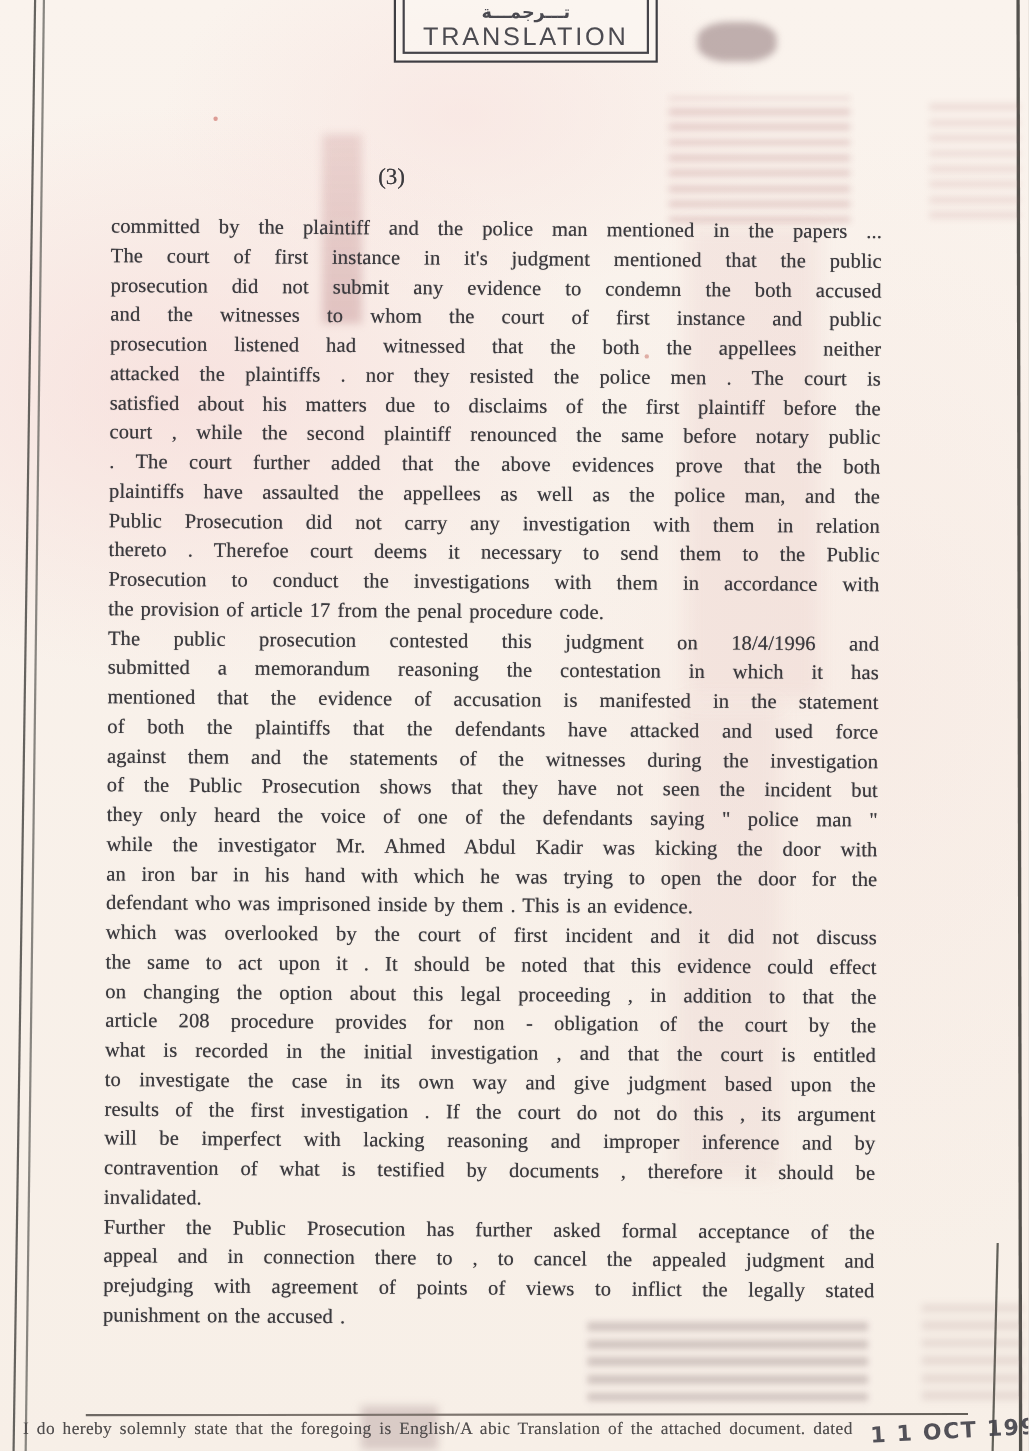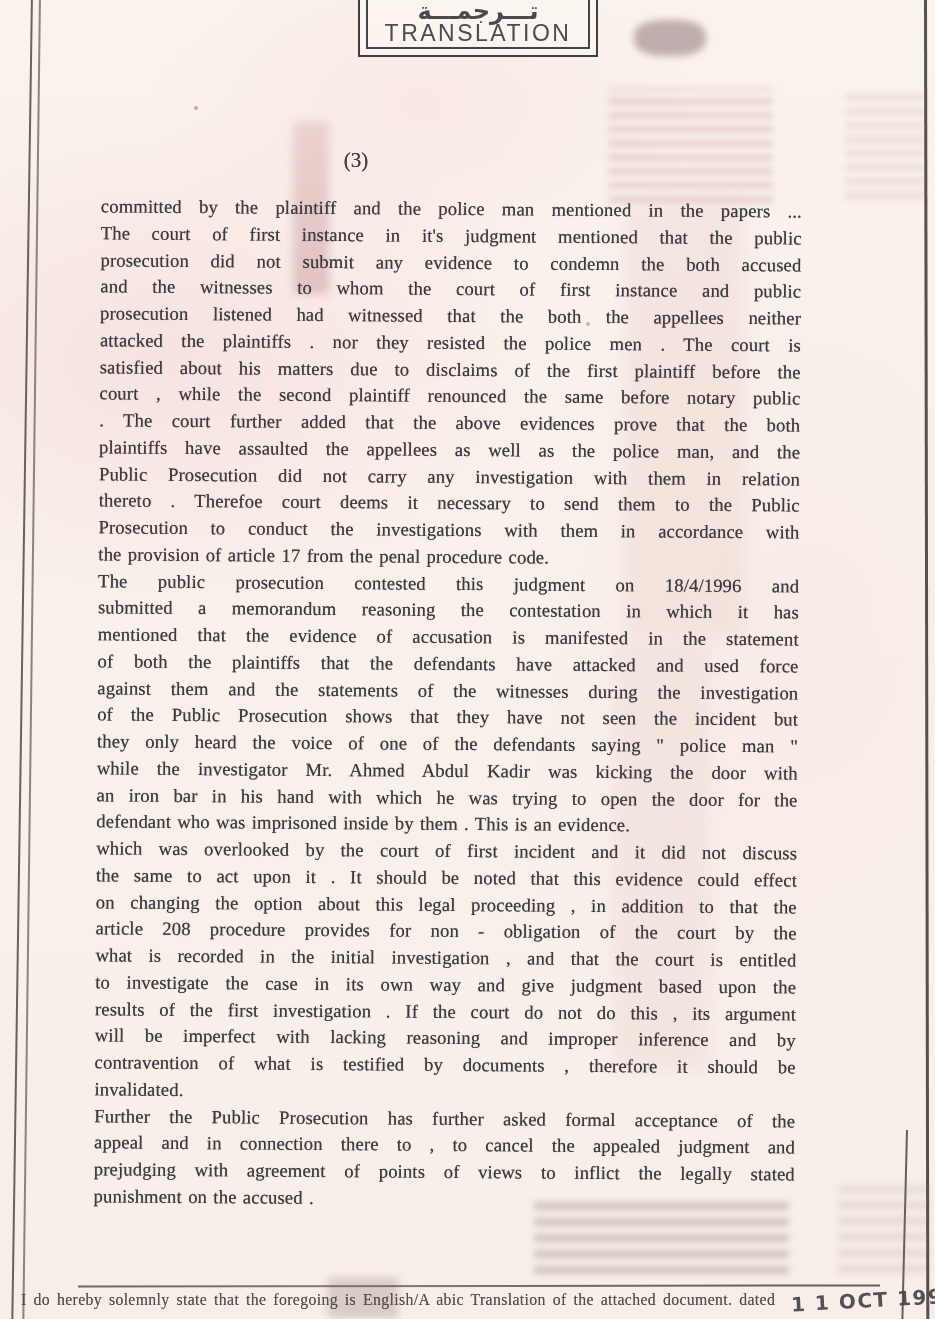--- a/index.html
+++ b/index.html
@@ -26,21 +26,21 @@
     border:2.5px solid #3f3e43;background:rgba(252,248,243,.6);
   }
   .hbox-inner{
     position:absolute;left:6px;top:6px;right:6px;bottom:6px;
     border:2px solid #45444a;
     display:flex;flex-direction:column;align-items:center;justify-content:flex-end;
     padding-bottom:3px;
   }
   .arabic{
     font-family:"DejaVu Sans", sans-serif;
-    font-size:24px;font-weight:bold;color:#4a4950;letter-spacing:1px;line-height:22px;
+    font-size:16px;font-weight:bold;color:#4a4950;letter-spacing:1px;line-height:22px;
   }
   .translation{
     font-family:"Liberation Sans", sans-serif;
     font-size:23px;color:#4c4b51;letter-spacing:2.5px;line-height:22px;
   }
   
   .pagenum{
     position:absolute;left:300px;top:148px;width:112px;text-align:center;
     font-size:21px;color:#3c3b3f;text-shadow:0 0 .6px rgba(60,58,62,.8);
   }

